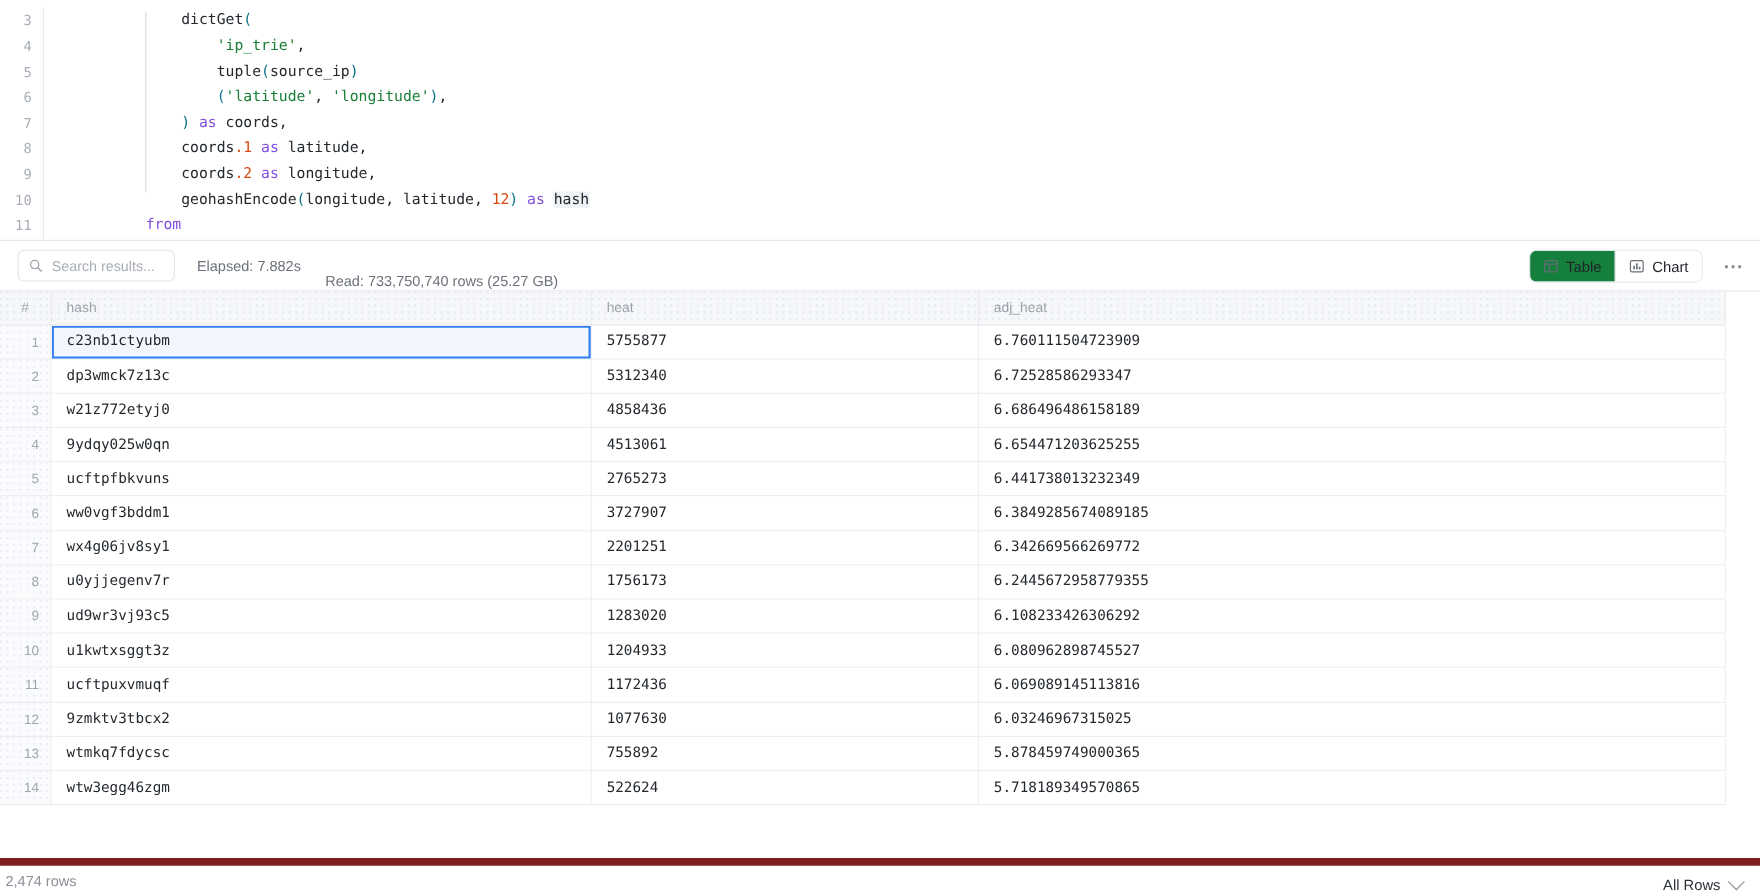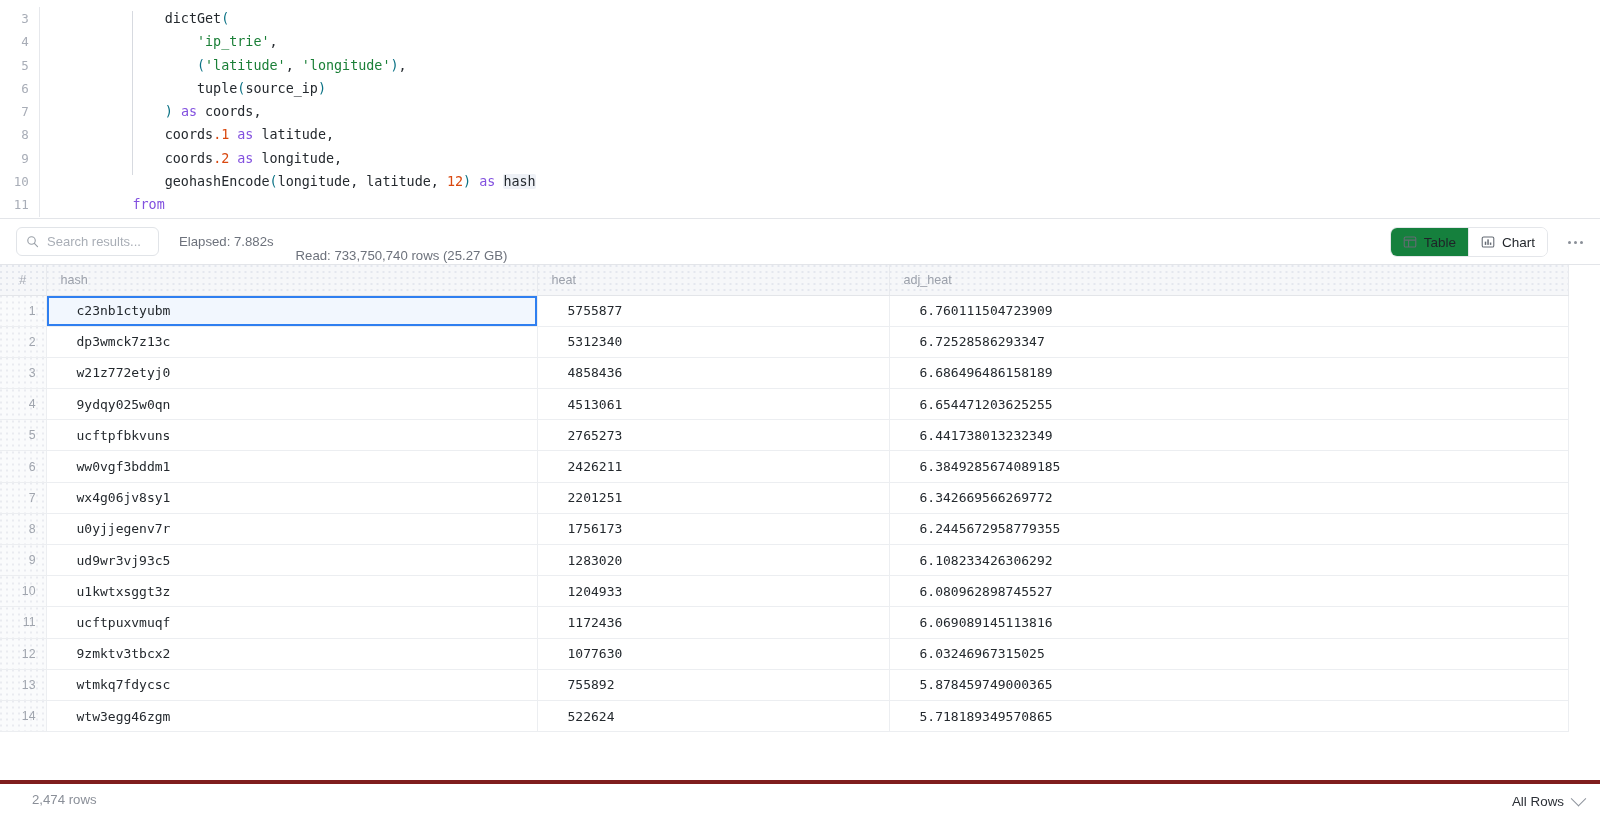--- a/index.html
+++ b/index.html
@@ -202,21 +202,21 @@
     color: #a5aab3;
   }
 
   tbody td {
     height: 31.2px;
     border-bottom: 1px solid #eceef1;
     border-right: 1px solid #eceef1;
     font-family: "DejaVu Sans Mono", monospace;
     font-size: 13px;
     color: #24292e;
-    padding: 0 0 0 30px;
+    padding: 0 0 0 14px;
     white-space: nowrap;
     overflow: hidden;
     vertical-align: middle;
     background: #fff;
   }
   tbody td.idx {
     background:
       radial-gradient(circle at 1px 1px, #e9ebf0 1px, transparent 1.1px) 0 0 / 6px 6px,
       #fafbfc;
     color: #a0a5ae;
@@ -231,23 +231,23 @@
     position: relative;
     z-index: 2;
   }
 
   
   .footer {
     height: 34px;
     flex: 0 0 34px;
     display: flex;
     align-items: center;
-    padding: 0 18px 0 32px;
+    padding: 0 18px 0 5px;
     background: #fff;
-    border-top: 4px solid #7f1d1d;
+    border-top: 7px solid #7f1d1d;
     position: relative;
   }
   .row-count {
     font-size: 13.2px;
     color: #8a8f98;
   }
   .all-rows {
     position: absolute;
     right: 16px;
     top: 0;
@@ -283,22 +283,22 @@
           <div class="ln">8</div>
           <div class="ln">9</div>
           <div class="ln">10</div>
           <div class="ln">11</div>
         </div>
       <div class="code">
         <div class="indent-guide"></div>
         <div id="code-lines">
             <div class="cl"><span class="tok-plain">            </span><span class="tok-plain">dictGet</span><span class="tok-punct">(</span></div>
             <div class="cl"><span class="tok-plain">                </span><span class="tok-str">'ip_trie'</span><span class="tok-plain">,</span></div>
+            <div class="cl"><span class="tok-plain">                </span><span class="tok-plain">tuple</span><span class="tok-punct">(</span><span class="tok-plain">source_ip</span><span class="tok-punct">)</span></div>
             <div class="cl"><span class="tok-plain">                </span><span class="tok-punct">(</span><span class="tok-str">'latitude'</span><span class="tok-plain">, </span><span class="tok-str">'longitude'</span><span class="tok-punct">)</span><span class="tok-plain">,</span></div>
-            <div class="cl"><span class="tok-plain">                </span><span class="tok-plain">tuple</span><span class="tok-punct">(</span><span class="tok-plain">source_ip</span><span class="tok-punct">)</span></div>
             <div class="cl"><span class="tok-plain">            </span><span class="tok-punct">)</span><span class="tok-plain"> </span><span class="tok-kw">as</span><span class="tok-plain"> coords</span><span class="tok-plain">,</span></div>
             <div class="cl"><span class="tok-plain">            </span><span class="tok-plain">coords</span><span class="tok-num">.1</span><span class="tok-plain"> </span><span class="tok-kw">as</span><span class="tok-plain"> latitude</span><span class="tok-plain">,</span></div>
             <div class="cl"><span class="tok-plain">            </span><span class="tok-plain">coords</span><span class="tok-num">.2</span><span class="tok-plain"> </span><span class="tok-kw">as</span><span class="tok-plain"> longitude</span><span class="tok-plain">,</span></div>
             <div class="cl"><span class="tok-plain">            </span><span class="tok-plain">geohashEncode</span><span class="tok-punct">(</span><span class="tok-plain">longitude</span><span class="tok-plain">, </span><span class="tok-plain">latitude</span><span class="tok-plain">, </span><span class="tok-num">12</span><span class="tok-punct">)</span><span class="tok-plain"> </span><span class="tok-kw">as</span><span class="tok-plain"> </span><span class="tok-hl">hash</span></div>
             <div class="cl"><span class="tok-plain">        </span><span class="tok-kw">from</span></div>
           </div>
       </div>
     </div>
   </div>
 
@@ -391,21 +391,21 @@
           </tr>
           <tr>
             <td class="idx">5</td>
             <td>ucftpfbkvuns</td>
             <td>2765273</td>
             <td>6.441738013232349</td>
           </tr>
           <tr>
             <td class="idx">6</td>
             <td>ww0vgf3bddm1</td>
-            <td>2426211</td>
+            <td>3727907</td>
             <td>6.3849285674089185</td>
           </tr>
           <tr>
             <td class="idx">7</td>
             <td>wx4g06jv8sy1</td>
             <td>2201251</td>
             <td>6.342669566269772</td>
           </tr>
           <tr>
             <td class="idx">8</td>

